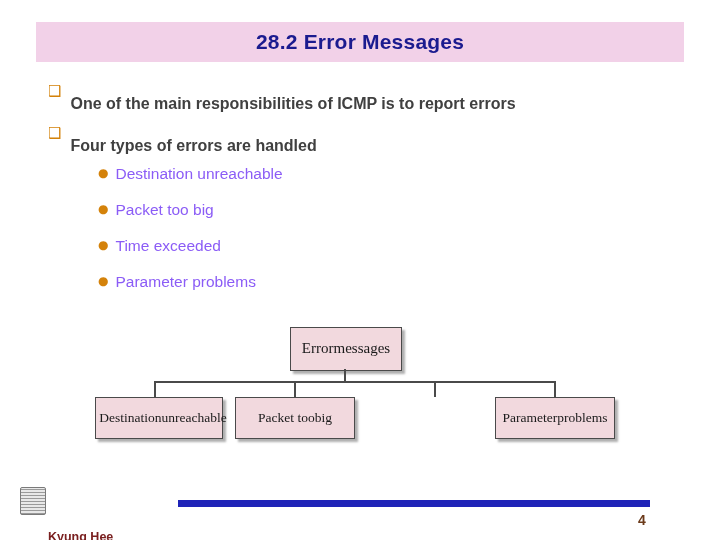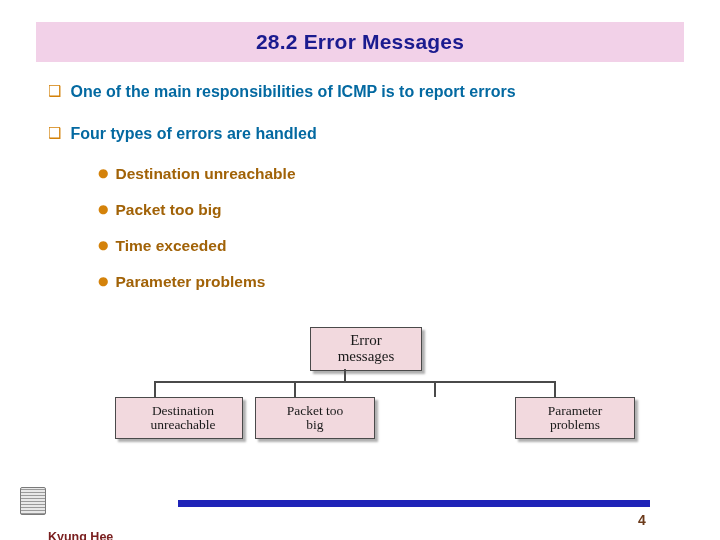--- a/index.html
+++ b/index.html
@@ -48,44 +48,45 @@
   }
   .bullet1 .marker {
     color: #d4820a;
     font-size: 15px;
     line-height: 19px;
     font-family: "DejaVu Sans", sans-serif;
   }
   .bullet1 .txt {
     font-size: 16px;
     font-weight: bold;
-    color: #0369a1;
-    line-height: 19px;
+    color: #404040;
+    line-height: 19px;
+    margin-top: 12px;
   }
   #b1 { top: 82px; }
   #b2 { top: 124px; }
 
   
   .bullet2 {
     position: absolute;
     left: 98px;
     display: flex;
     align-items: flex-start;
     gap: 7px;
   }
   .bullet2 .marker {
     color: #d4820a;
     font-size: 12px;
     line-height: 19px;
     font-family: "DejaVu Sans", sans-serif;
   }
   .bullet2 .txt {
     font-size: 15.5px;
-    font-weight: bold;
-    color: #a16207;
+    font-weight: normal;
+    color: #8b5cf6;
     line-height: 19px;
   }
   #s1 { top: 164px; }
   #s2 { top: 200px; }
   #s3 { top: 236px; }
   #s4 { top: 272px; }
 
   
   .diagram {
     position: absolute;
@@ -93,28 +94,27 @@
     top: 325px;
     width: 560px;
     height: 125px;
   }
   .dbox {
     position: absolute;
     background: #f2d9de;
     border: 1px solid #4a4a4a;
     box-shadow: 3px 3px 2px rgba(110,110,110,0.55);
     display: flex;
-    flex-direction: column;
+    flex-direction: row;
     align-items: center;
     justify-content: center;
     font-family: "Liberation Serif", serif;
     color: #1a1a1a;
     text-align: right;
     line-height: 1.05;
-    margin-left: 20px;
   }
   .dbox span { display: block; }
   .root {
     left: 205px;
     top: 2px;
     width: 110px;
     height: 42px;
     font-size: 15px;
   }
   .leaf {

